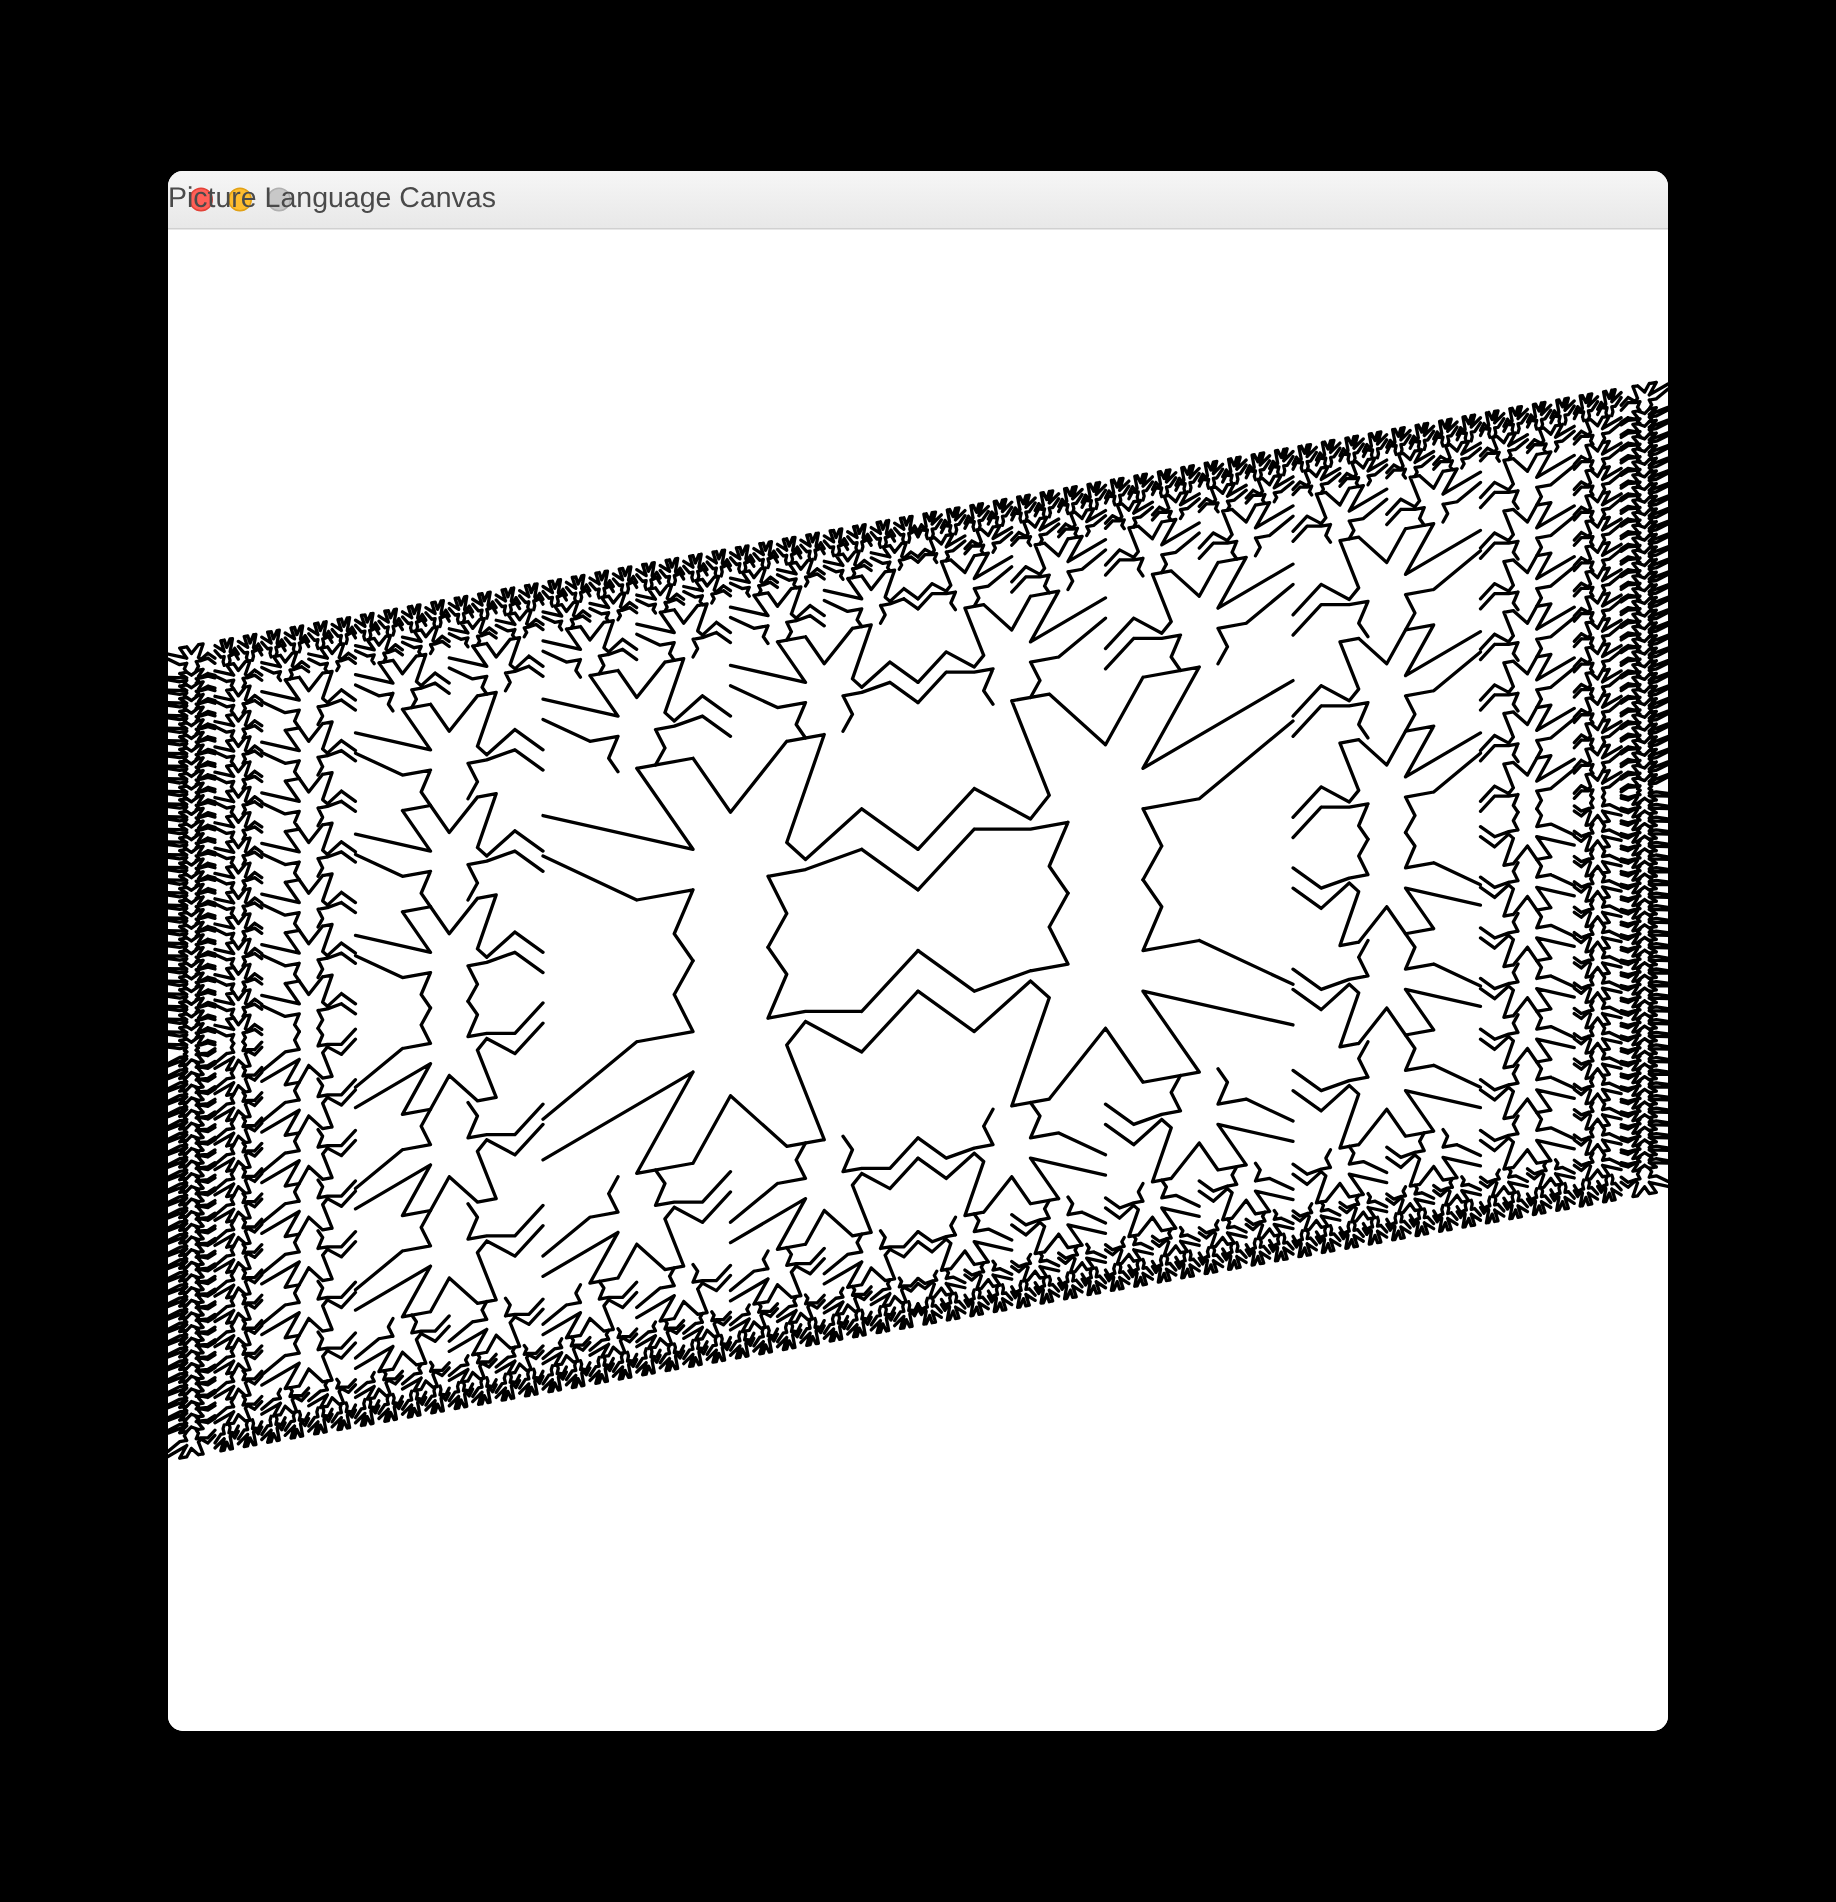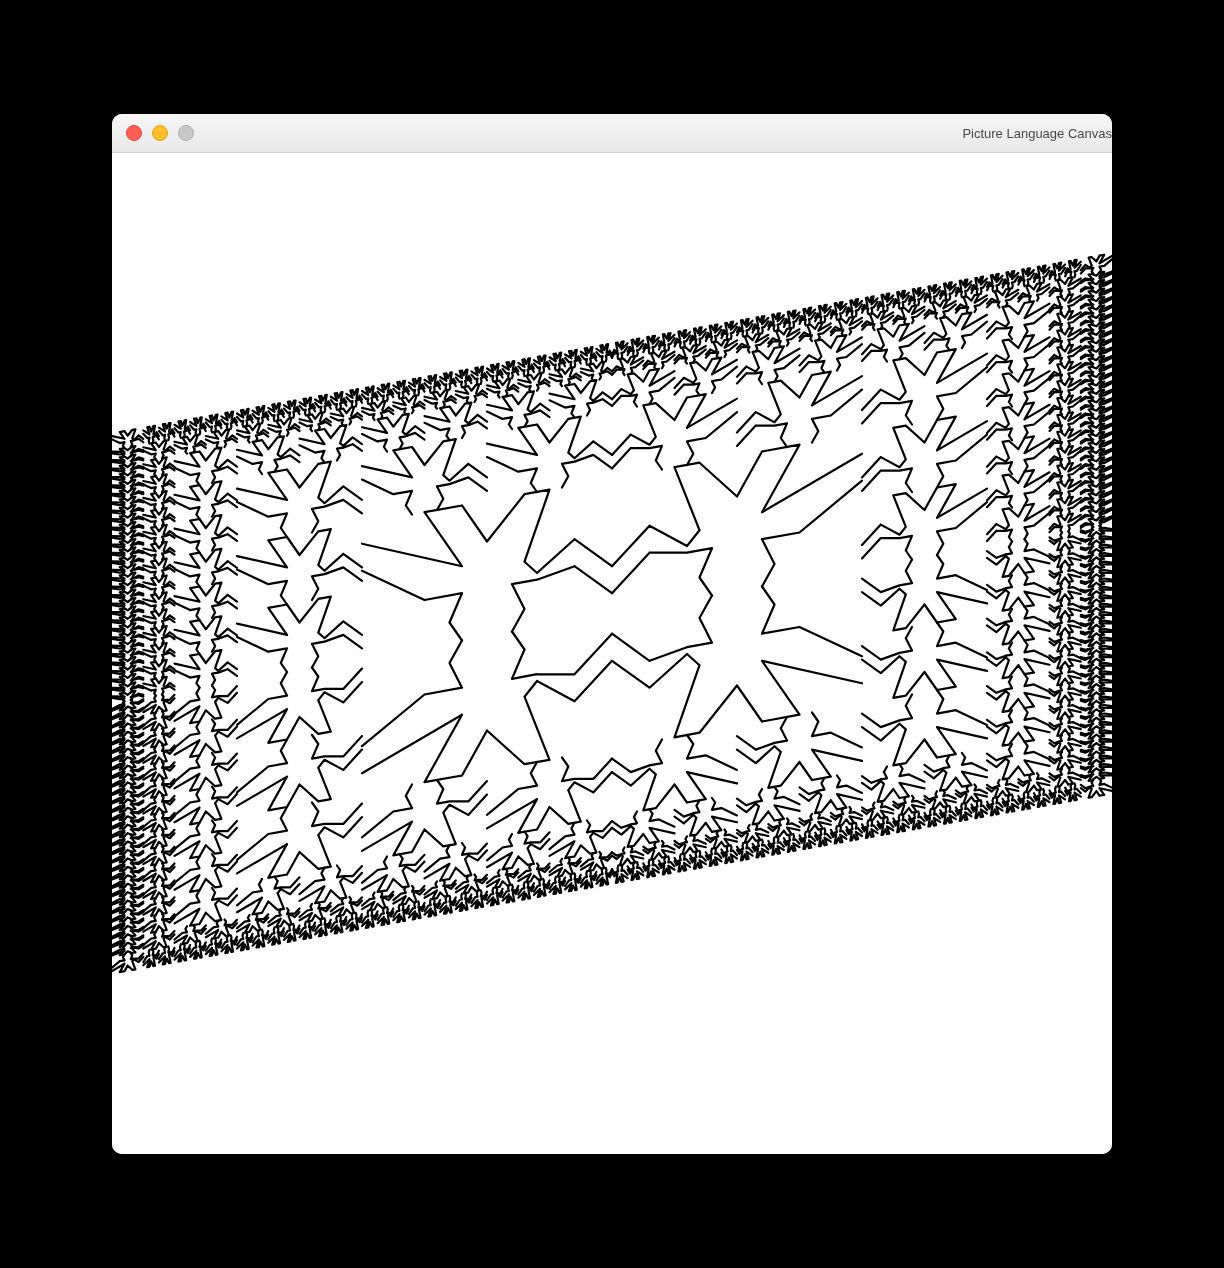--- a/index.html
+++ b/index.html
@@ -27,22 +27,22 @@
     display:flex;
     align-items:center;
     position:relative;
   }
   .lights{display:flex;gap:10px;margin-left:14px;}
   .light{width:14px;height:14px;border-radius:50%;}
   .light.red{background:#ff5f57;border:1px solid #e24238;}
   .light.yellow{background:#ffbd2e;border:1px solid #e1a116;}
   .light.green{background:#c8c8c8;border:1px solid #b0b0b0;}
   .title{
-    position:absolute;left:0;right:0;text-align:right;
-    font-size:13px;color:#4a4a4a;font-weight:400;
+    position:absolute;left:0;right:0;text-align:left;
+    font-size:19px;color:#4a4a4a;font-weight:400;
     pointer-events:none;
   }
   .canvas-wrap{flex:1;background:#fff;}
   svg{display:block;width:100%;height:100%;}
 </style>
 </head>
 <body>
 
 <div class="window">
   <div class="titlebar">

